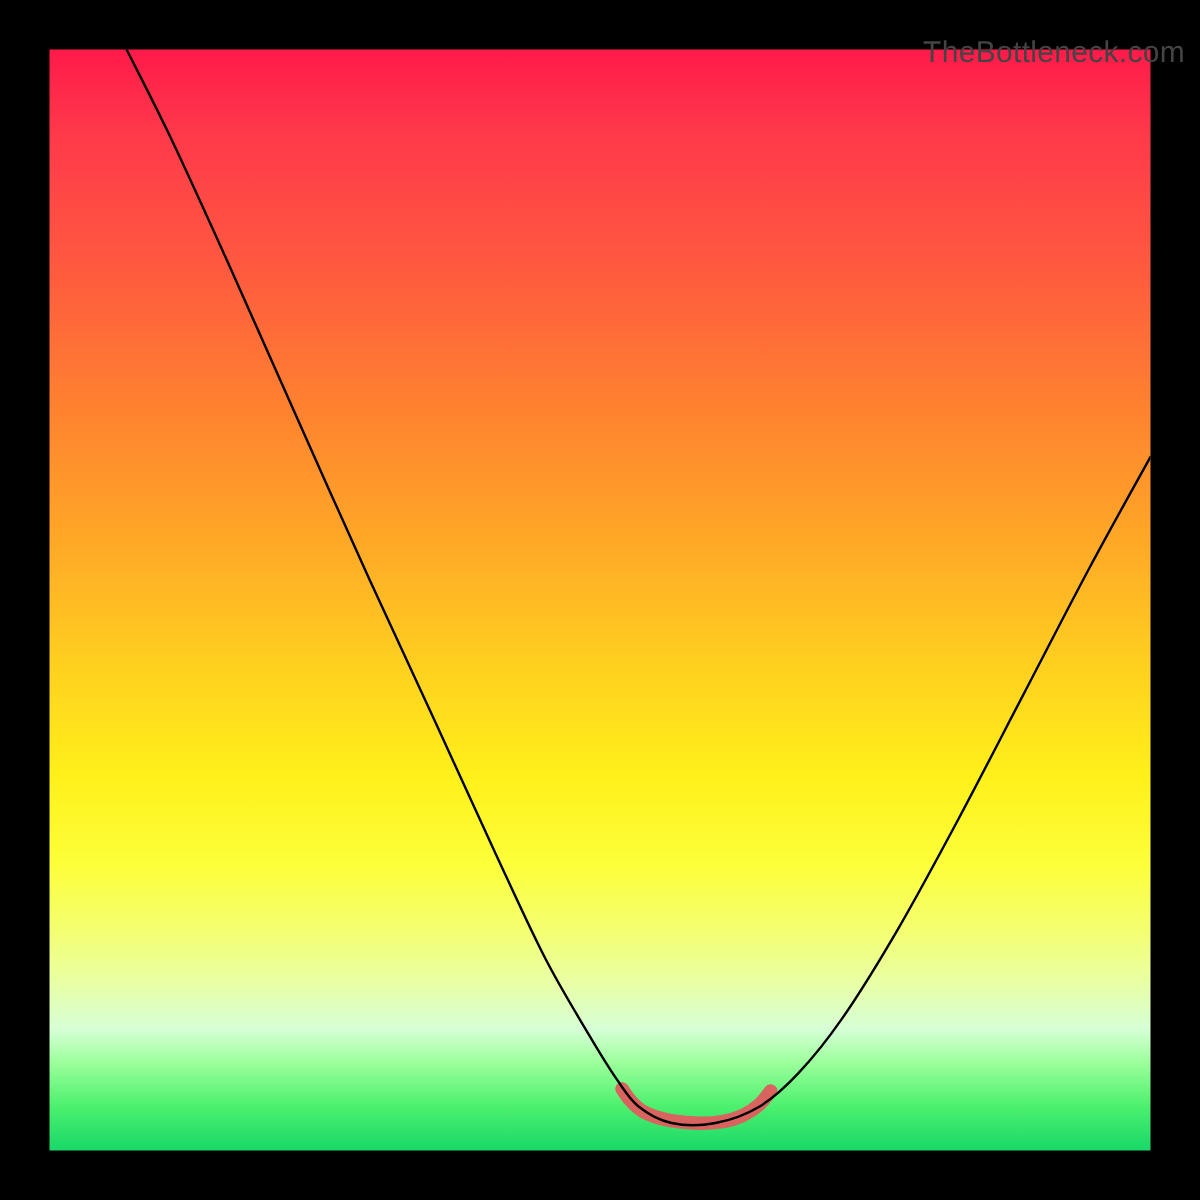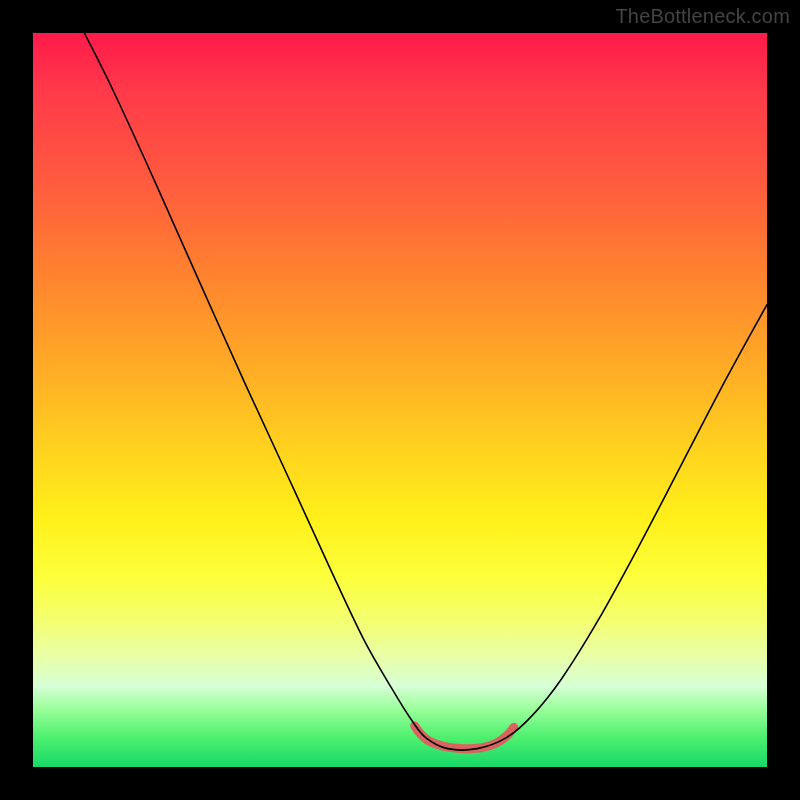--- a/index.html
+++ b/index.html
@@ -30,21 +30,21 @@
       #f4ff70 80%,
       #e8ffa8 85%,
       #d6ffd6 89%,
       #9cff9c 92%,
       #4cf06e 96%,
       #18d868 100%
     );
   }
   .watermark {
     position: absolute;
-    top: 5px;
+    top: 24px;
     right: 10px;
     color: #444;
     font-size: 20px;
     font-weight: 500;
     letter-spacing: 0.2px;
     z-index: 10;
   }
   svg.curve {
     position: absolute;
     left: 0;

